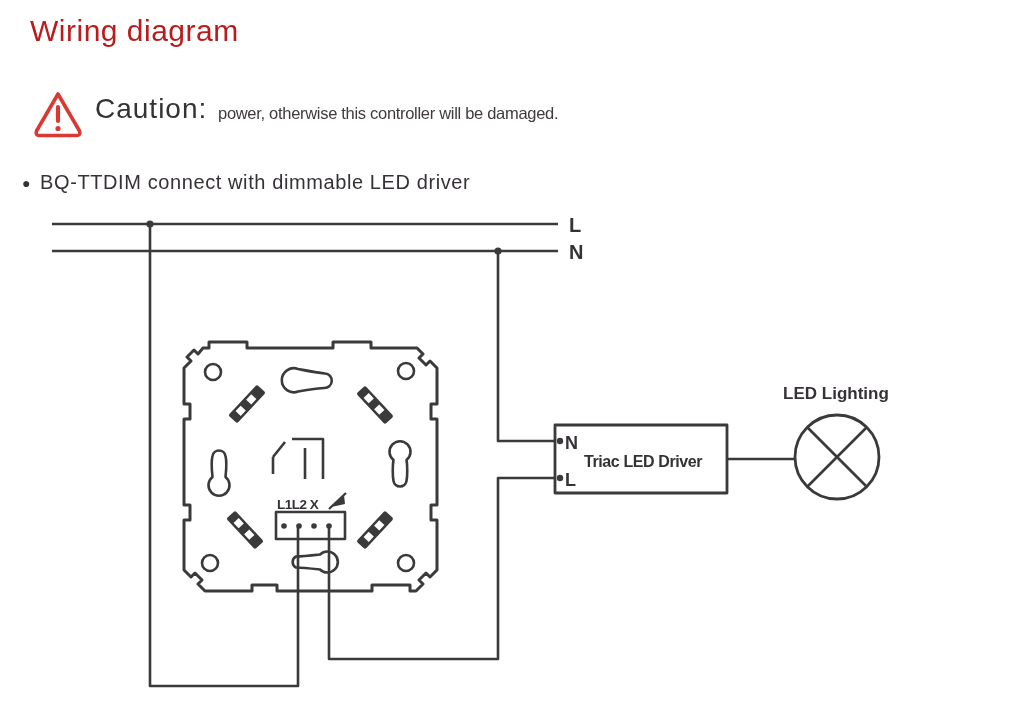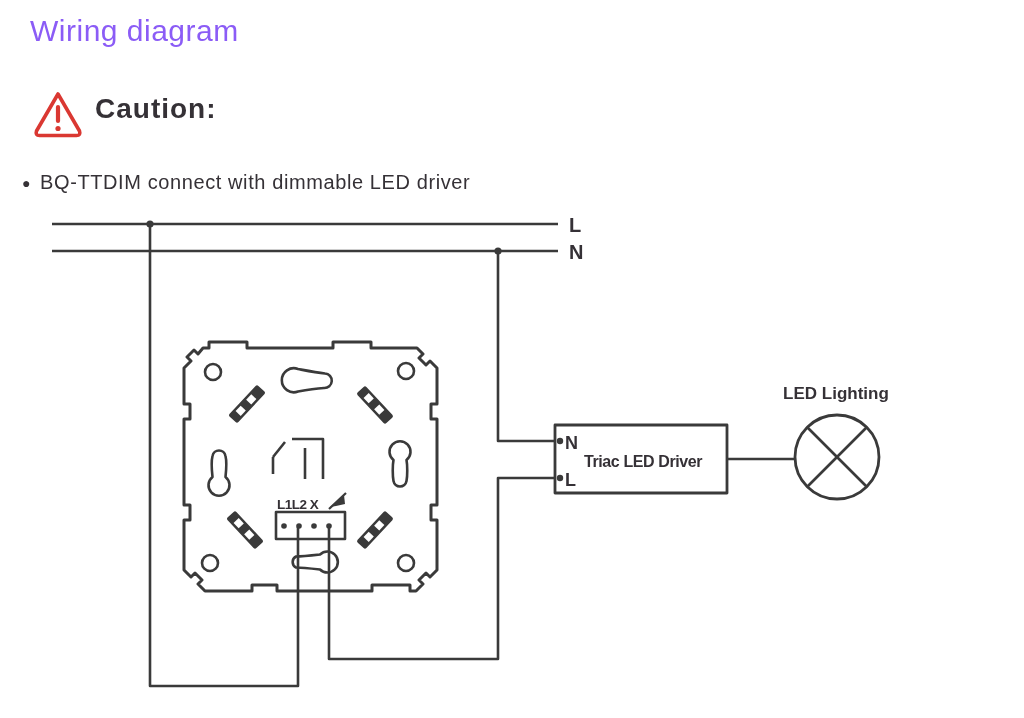--- a/index.html
+++ b/index.html
@@ -3,25 +3,25 @@
 <meta charset="utf-8">
 <style>
   html,body{margin:0;padding:0;background:#ffffff;}
   .page{
     position:relative;width:1024px;height:718px;background:#ffffff;
     font-family:"Liberation Sans",sans-serif;color:#353136;overflow:hidden;
   }
   .abs{position:absolute;}
   .page-title{
     left:30px;top:14px;font-size:30px;letter-spacing:0.5px;
-    color:#8b5cf6;font-weight:500;
+    color:#b91c1c;font-weight:500;
   }
   .caution-icon{left:31px;top:88px;width:54px;height:52px;}
   .caution-heading{
-    left:95px;top:93px;font-size:28px;font-weight:700;letter-spacing:1px;color:#353136;
+    left:95px;top:93px;font-size:28px;font-weight:400;letter-spacing:1px;color:#353136;
   }
   .caution-text{
     left:218px;top:100px;width:800px;font-size:16.5px;line-height:26px;
     letter-spacing:-0.3px;color:#403a3d;font-weight:500;
   }
   .bullet-line{
     left:22px;top:171px;font-size:20px;letter-spacing:0.6px;color:#353136;font-weight:500;
     display:flex;align-items:center;gap:9px;
   }
   .bullet-dot{font-size:14px;line-height:1;}
@@ -39,20 +39,21 @@
 
   <svg class="abs caution-icon" viewBox="0 0 54 52">
     <path d="M27,6 L48.5,43 Q50,47.5 45.5,47.5 L8.5,47.5 Q4,47.5 5.5,43 Z" fill="none" stroke="#da3832" stroke-width="3.6" stroke-linejoin="round"></path>
     <line x1="27" y1="19" x2="27" y2="33" stroke="#da3832" stroke-width="4.2" stroke-linecap="round"></line>
     <circle cx="27" cy="40.5" r="2.6" fill="#da3832"></circle>
   </svg>
 
   <div class="abs caution-heading">Caution:</div>
 
   <div class="abs caution-text">
+    <div>power, otherwise this controller will be damaged.</div>
   </div>
 
   <div class="abs bullet-line">
     <span class="bullet-dot">●</span>
     <span>BQ-TTDIM connect with dimmable LED driver</span>
   </div>
 
   <svg class="abs diagram" width="1024" height="513" viewBox="0 205 1024 513">
     <g stroke="#3a3a3a" stroke-width="2.6" fill="none" stroke-linejoin="round" stroke-linecap="butt">
 

